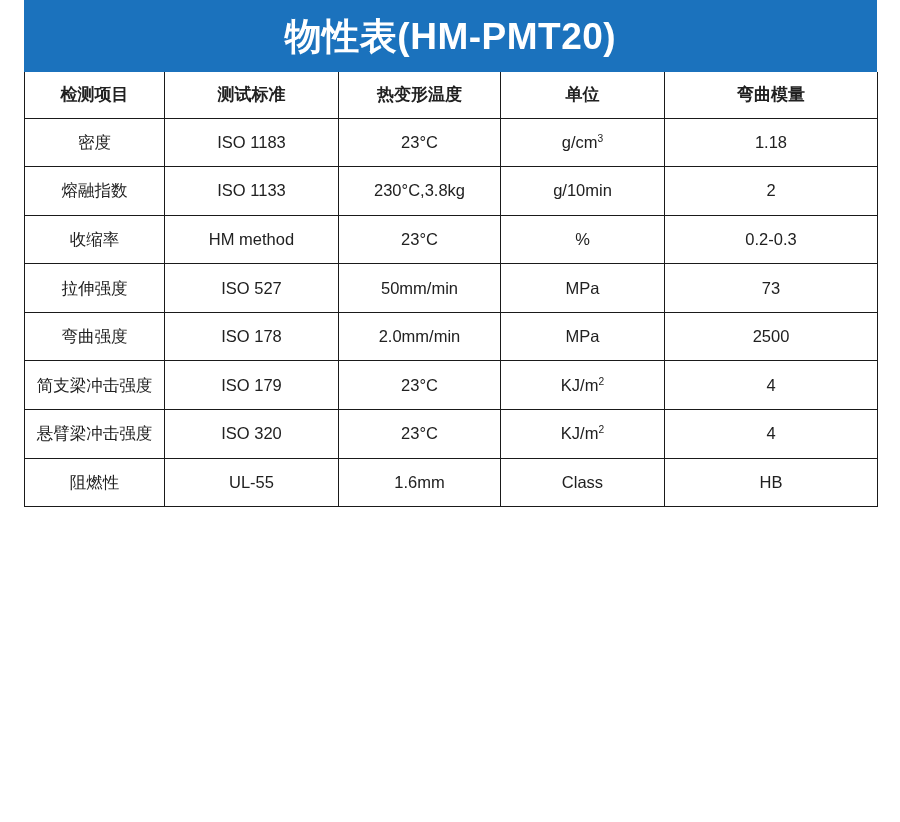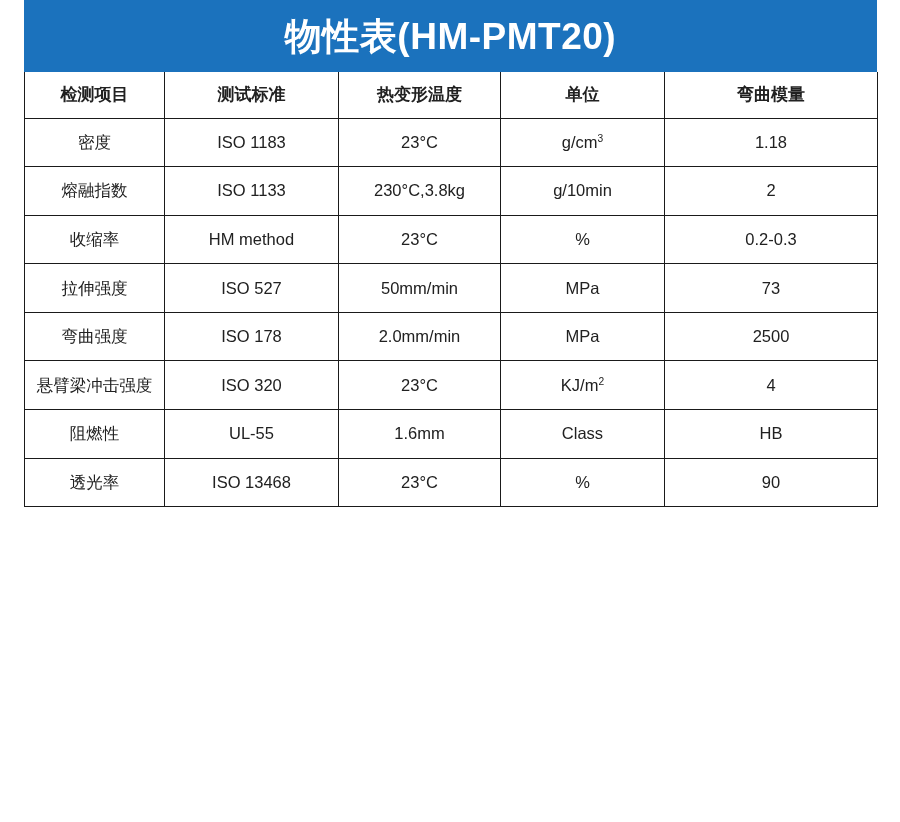--- a/index.html
+++ b/index.html
@@ -153,37 +153,37 @@
             <td><span class="cell-txt">73</span></td>
           </tr>
           <tr>
             <td><span class="cell-txt">弯曲强度</span></td>
             <td><span class="cell-txt">ISO 178</span></td>
             <td><span class="cell-txt">2.0mm/min</span></td>
             <td><span class="cell-txt unit">MPa</span></td>
             <td><span class="cell-txt">2500</span></td>
           </tr>
           <tr>
+            <td><span class="cell-txt">简支梁冲击强度</span></td>
+            <td><span class="cell-txt">ISO 179</span></td>
+            <td><span class="cell-txt">23°C</span></td>
+            <td><span class="cell-txt unit">KJ/m<sup>2</sup></span></td>
+            <td><span class="cell-txt">4</span></td>
+          </tr>
+          <tr>
             <td><span class="cell-txt">悬臂梁冲击强度</span></td>
             <td><span class="cell-txt">ISO 320</span></td>
             <td><span class="cell-txt">23°C</span></td>
             <td><span class="cell-txt unit">KJ/m<sup>2</sup></span></td>
             <td><span class="cell-txt">4</span></td>
           </tr>
           <tr>
             <td><span class="cell-txt">阻燃性</span></td>
             <td><span class="cell-txt">UL-55</span></td>
             <td><span class="cell-txt">1.6mm</span></td>
             <td><span class="cell-txt unit">Class</span></td>
             <td><span class="cell-txt">HB</span></td>
           </tr>
-          <tr>
-            <td><span class="cell-txt">透光率</span></td>
-            <td><span class="cell-txt">ISO 13468</span></td>
-            <td><span class="cell-txt">23°C</span></td>
-            <td><span class="cell-txt unit">%</span></td>
-            <td><span class="cell-txt">90</span></td>
-          </tr>
         </tbody>
     </table>
 
   </div>
 </div>
 
 </body></html>

